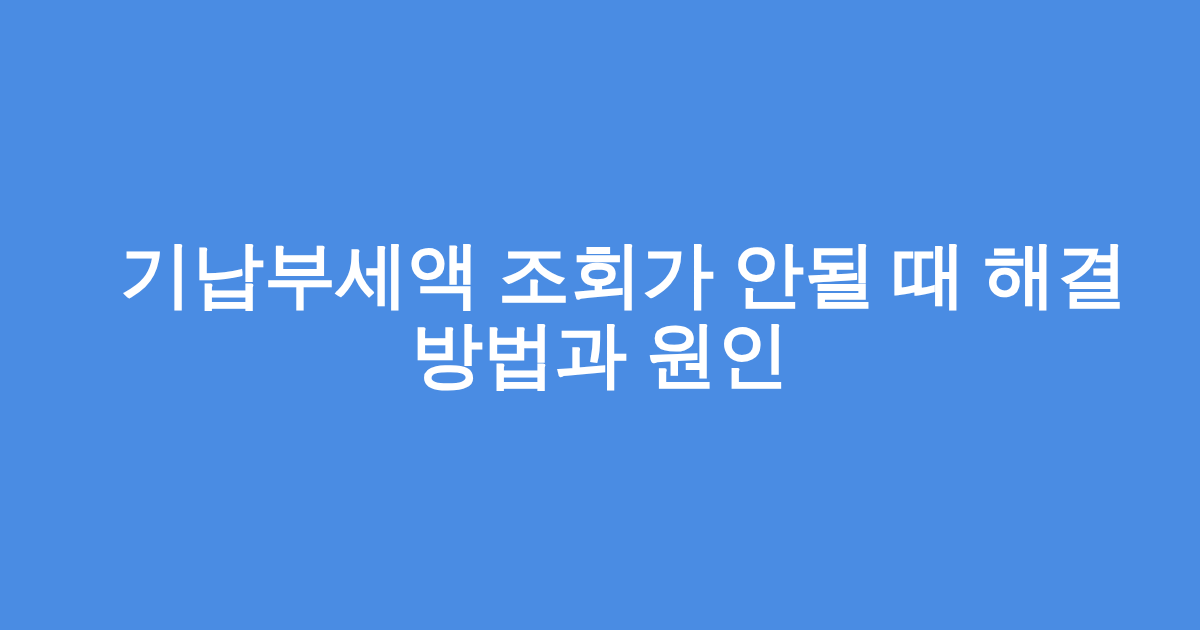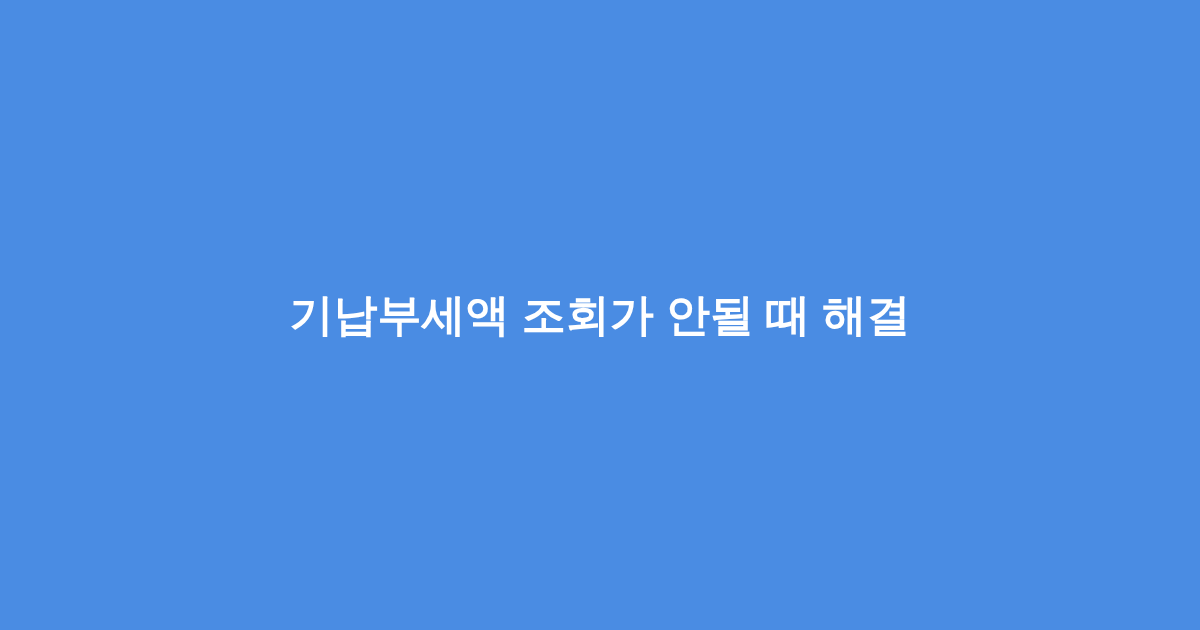--- a/index.html
+++ b/index.html
@@ -30,35 +30,36 @@
   .title-block {
     box-sizing: border-box;
     width: 1000px;
     padding: 0 20px;
     text-align: center;
     color: #ffffff;
   }
 
   .title-line {
     display: block;
-    font-family: Liberation Sans, sans-serif;
-    font-size: 44px;
+    font-family: Liberation Serif, serif;
+    font-size: 72px;
     font-weight: 700;
     line-height: 80px;
     letter-spacing: 0px;
     color: #ffffff;
     white-space: nowrap;
     word-break: keep-all;
   }
 </style>
 </head>
 <body>
 
 <div class="card" style="background-color: rgb(74, 140, 227);">
 
   <div class="title-block">
 
     <span class="title-line" style="color: rgb(255, 255, 255);">기납부세액 조회가 안될 때 해결</span>
 
+    <span class="title-line" style="color: rgb(255, 255, 255);">방법과 원인</span>
 
   </div>
 
 </div>
 
 </body></html>

